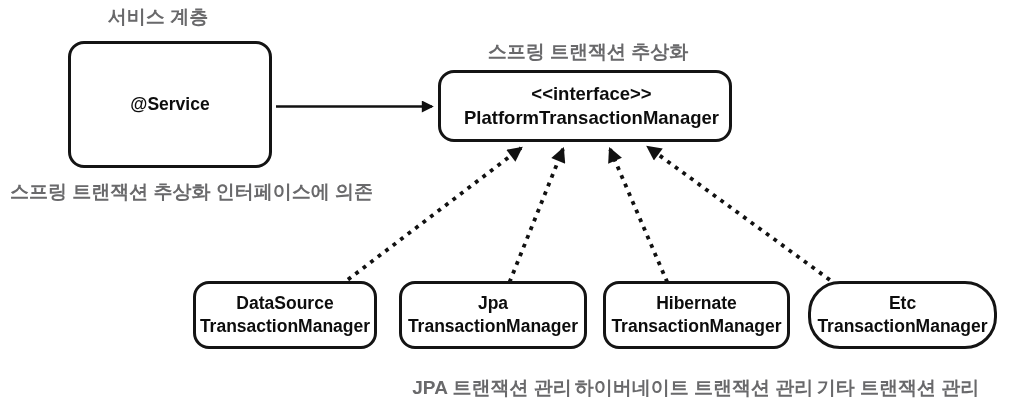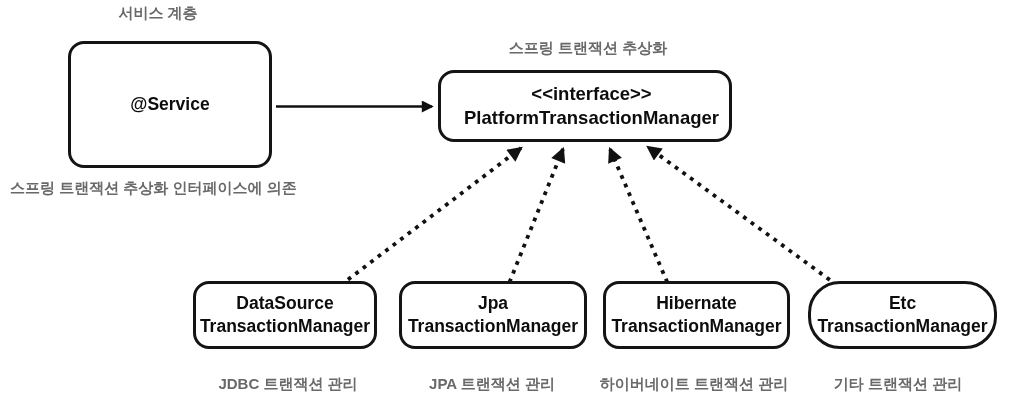--- a/index.html
+++ b/index.html
@@ -41,21 +41,21 @@
   .impl-box      { top: 281px;  height: 68px; font-size: 17.5px; }
   .impl-1 { left: 193px; width: 184px; }
   .impl-2 { left: 399px; width: 188px; }
   .impl-3 { left: 603px; width: 187px; }
   .impl-4 { left: 808px; width: 189px; border-radius: 32px; }
 
   .gray-label {
     position: absolute;
     color: #69696b;
     font-weight: 700;
-    font-size: 15px;
+    font-size: 19px;
     white-space: nowrap;
   }
   .centered { transform: translateX(-50%); }
   .lbl-service-layer { left: 158px; top: 4px; }
   .lbl-abstraction   { left: 588px; top: 31px; margin-top: 8px; }
   .lbl-dependency    { left: 10px;  top: 179px; }
   .caption           { top: 375px; }
   .cap-1 { left: 288px; }
   .cap-2 { left: 492px; }
   .cap-3 { left: 694px; }
@@ -107,18 +107,17 @@
   </div>
   <div class="box impl-box impl-3">
     <span class="ln">Hibernate</span>
     <span class="ln">TransactionManager</span>
   </div>
   <div class="box impl-box impl-4">
     <span class="ln">Etc</span>
     <span class="ln">TransactionManager</span>
   </div>
 
-  <div class="gray-label centered caption cap-1">JDBC 트랜잭션 관리</div>
   <div class="gray-label centered caption cap-2">JPA 트랜잭션 관리</div>
   <div class="gray-label centered caption cap-3">하이버네이트 트랜잭션 관리</div>
   <div class="gray-label centered caption cap-4">기타 트랜잭션 관리</div>
 
 </div>
 
 </body></html>

